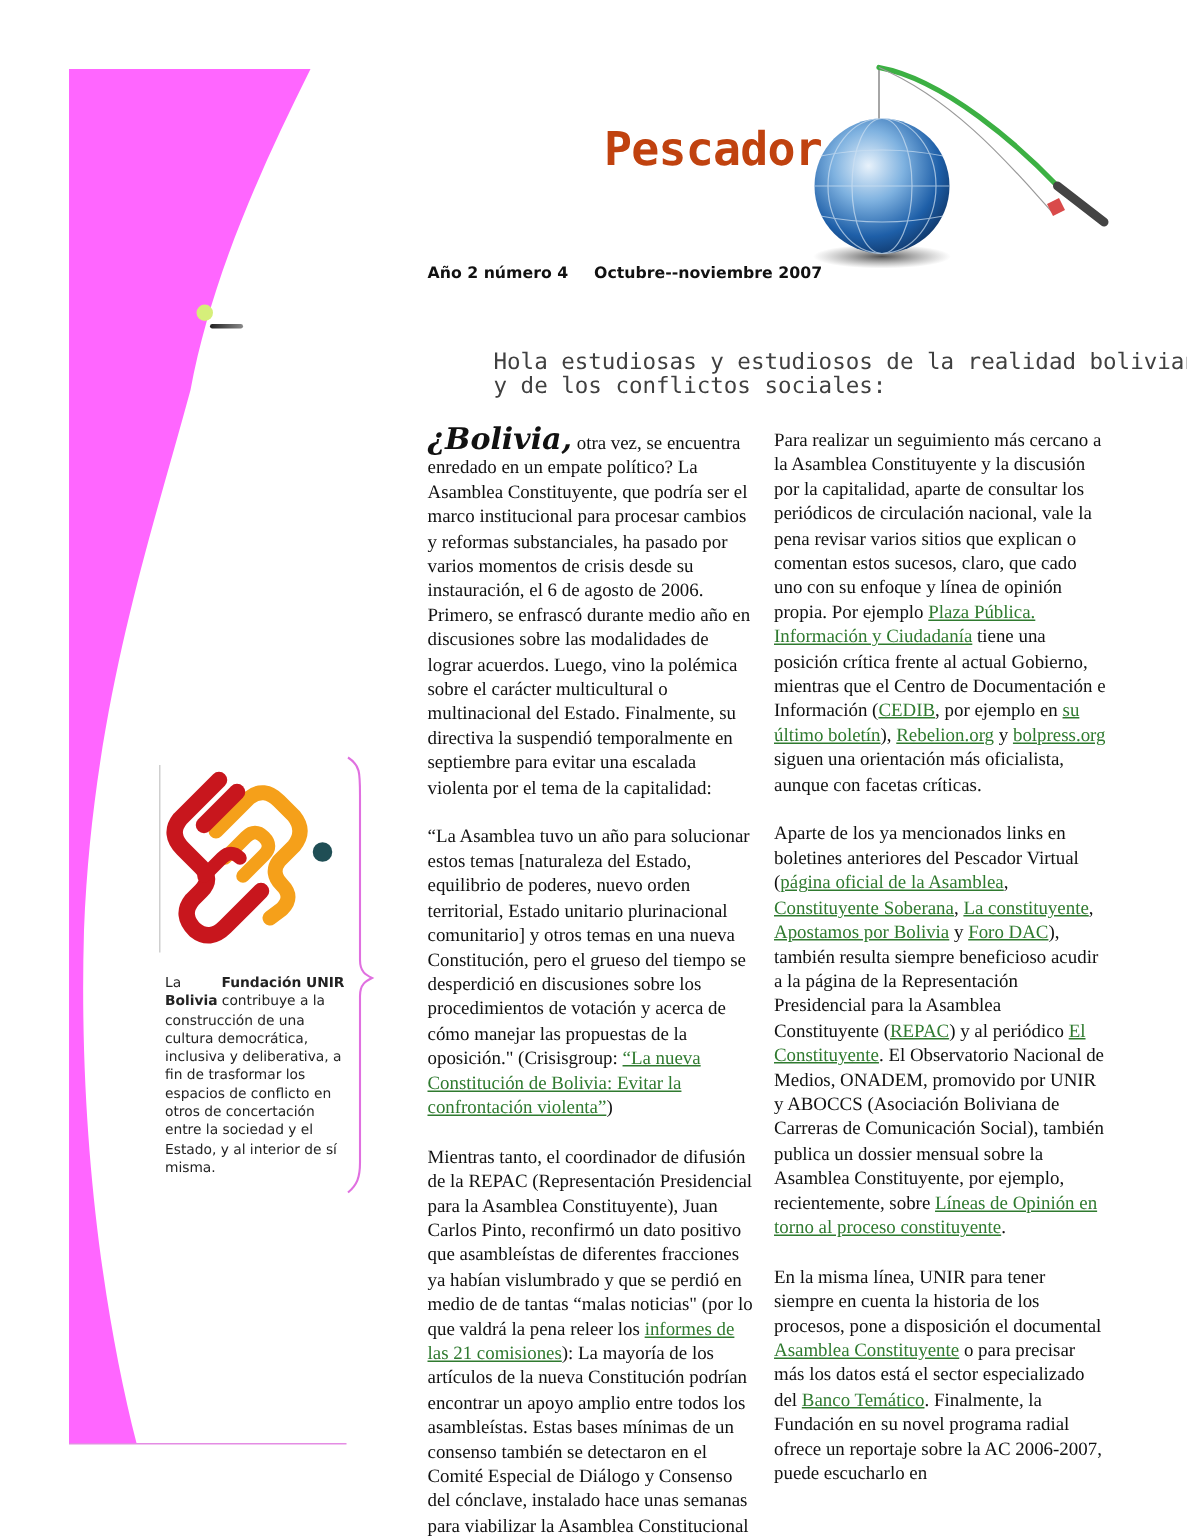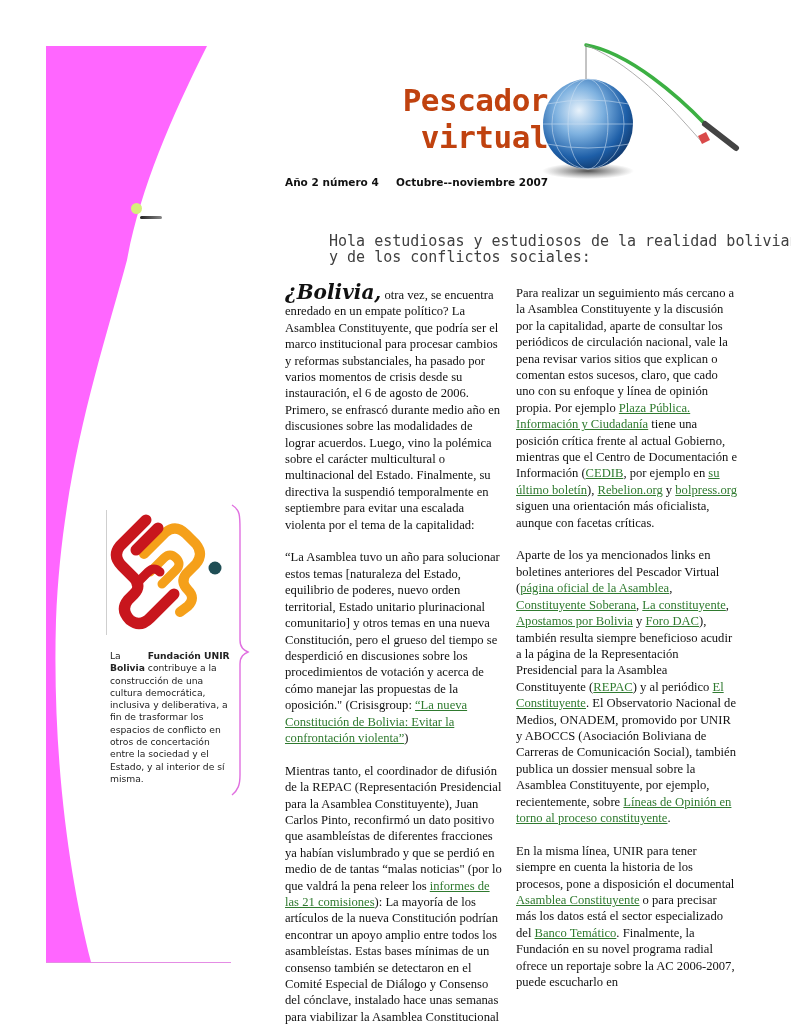--- a/index.html
+++ b/index.html
@@ -27,21 +27,20 @@
   <line x1="46" y1="962.5" x2="231" y2="962.5" stroke="#e48ce4" stroke-width="1"></line>
 
   <path d="M232 505 C 240 510, 240 515, 240 530 L 240 640 C 240 648, 244 650, 248 652 C 244 654, 240 656, 240 664 L 240 775 C 240 785, 238 790, 232 795" fill="none" stroke="#e070e0" stroke-width="1.4"></path>
 </svg>
 
 <div class="abs" style="left:131px;top:203px;width:11px;height:11px;border-radius:50%;background:#d6ef7a;"></div>
 <div class="abs" style="left:140px;top:216px;width:22px;height:3px;background:linear-gradient(90deg,#222,#888);border-radius:2px;"></div>
 
 <div class="title">
   <span class="l1">Pescador</span>
-  <span class="l2">virtual</span>
 </div>
 
 <svg class="abs" style="left:530px;top:38px;" width="220" height="150" viewBox="0 0 220 150">
   <defs>
     <radialGradient id="gg" cx="0.4" cy="0.35" r="0.75">
       <stop offset="0" stop-color="#e8f2fb"></stop>
       <stop offset="0.35" stop-color="#7fb2e0"></stop>
       <stop offset="0.7" stop-color="#1e5fa8"></stop>
       <stop offset="1" stop-color="#0b2a55"></stop>
     </radialGradient>

